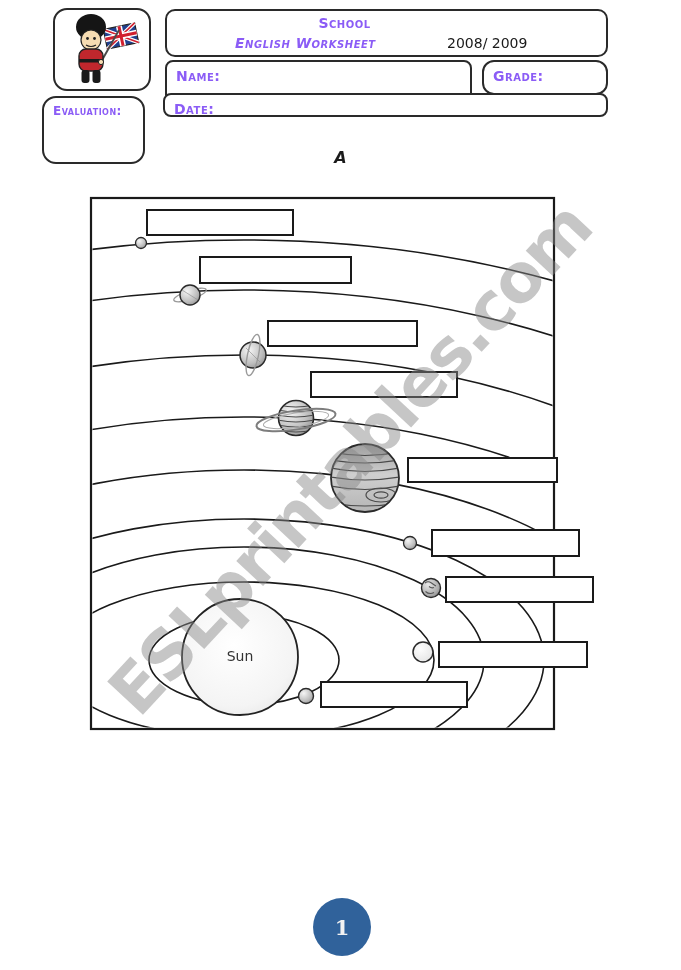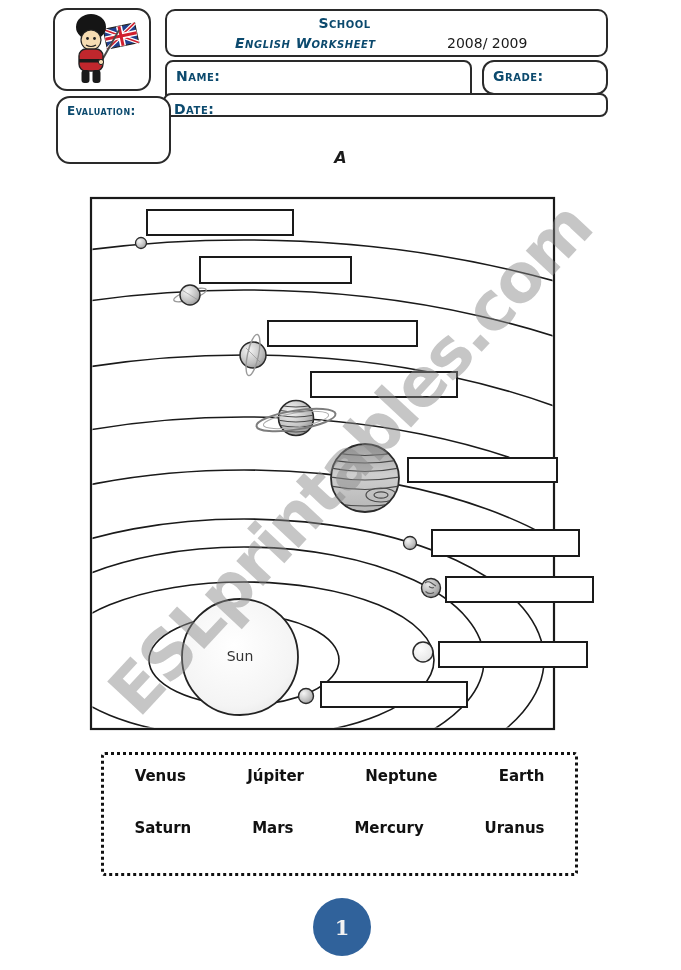--- a/index.html
+++ b/index.html
@@ -2,28 +2,28 @@
 <html><head>
 <meta charset="utf-8">
 <style>
   html,body{margin:0;padding:0;background:#fff;}
   .page{
     position:relative;width:681px;height:970px;background:#fff;overflow:hidden;
     font-family:"DejaVu Sans",sans-serif;color:#1a1a1a;
   }
   .box{position:absolute;border:2px solid #2a2a2a;background:#fff;box-sizing:border-box;}
   .rounded{border-radius:12px;}
-  .hdr-label{font-variant:small-caps;font-weight:bold;font-size:14px;letter-spacing:.5px;color:#0c4a6e;}
+  .hdr-label{font-variant:small-caps;font-weight:bold;font-size:14px;letter-spacing:.5px;color:#8b5cf6;}
   
   .guard-box{left:53px;top:8px;width:98px;height:83px;border-radius:14px;}
   .title-box{left:165px;top:9px;width:443px;height:48px;border-radius:10px;}
   .name-box{left:165px;top:60px;width:307px;height:43px;border-radius:8px;}
   .grade-box{left:482px;top:60px;width:126px;height:35px;border-radius:12px;text-align:right;}
   .date-box{left:163px;top:93px;width:445px;height:24px;border-radius:8px;}
-  .eval-box{left:56px;top:96px;width:115px;height:68px;border-radius:14px;}
+  .eval-box{left:42px;top:96px;width:103px;height:68px;border-radius:14px;}
   .school-lbl{position:absolute;left:0;top:4px;width:355px;text-align:center;}
   .ws-lbl{position:absolute;left:68px;top:24px;font-style:italic;}
   .year-lbl{position:absolute;left:280px;top:24px;font-weight:normal;font-size:14px;}
   .inbox-lbl{position:absolute;left:9px;top:6px;}
   
   .sec-letter{position:absolute;left:0;top:148px;width:681px;text-align:center;
     font-weight:bold;font-style:italic;font-size:16px;}
   .instruction{position:absolute;left:112px;top:169px;font-weight:bold;font-size:15px;}
   
   .diagram-svg{position:absolute;left:0;top:0;z-index:1;}
@@ -222,32 +222,18 @@
       </g>
     </g>
 
     <circle cx="423" cy="652" r="10" fill="url(#gpl)" stroke="#2a2a2a" stroke-width="1.5"></circle>
 
     <circle cx="306" cy="696" r="7.5" fill="url(#gp)" stroke="#2a2a2a" stroke-width="1.4"></circle>
   </svg>
 
   <div class="watermark">ESLprintables.com</div>
 
-  <div class="word-bank">
-    <div class="wb-row wb-row1">
-      <span class="wb-word">Venus</span>
-      <span class="wb-word">Júpiter</span>
-      <span class="wb-word">Neptune</span>
-      <span class="wb-word">Earth</span>
-    </div>
-    <div class="wb-row wb-row2">
-      <span class="wb-word">Saturn</span>
-      <span class="wb-word">Mars</span>
-      <span class="wb-word">Mercury</span>
-      <span class="wb-word">Uranus</span>
-    </div>
-  </div>
 
   <div class="page-circle">
     <span>1</span>
   </div>
 
 </div>
 
 </body></html>

